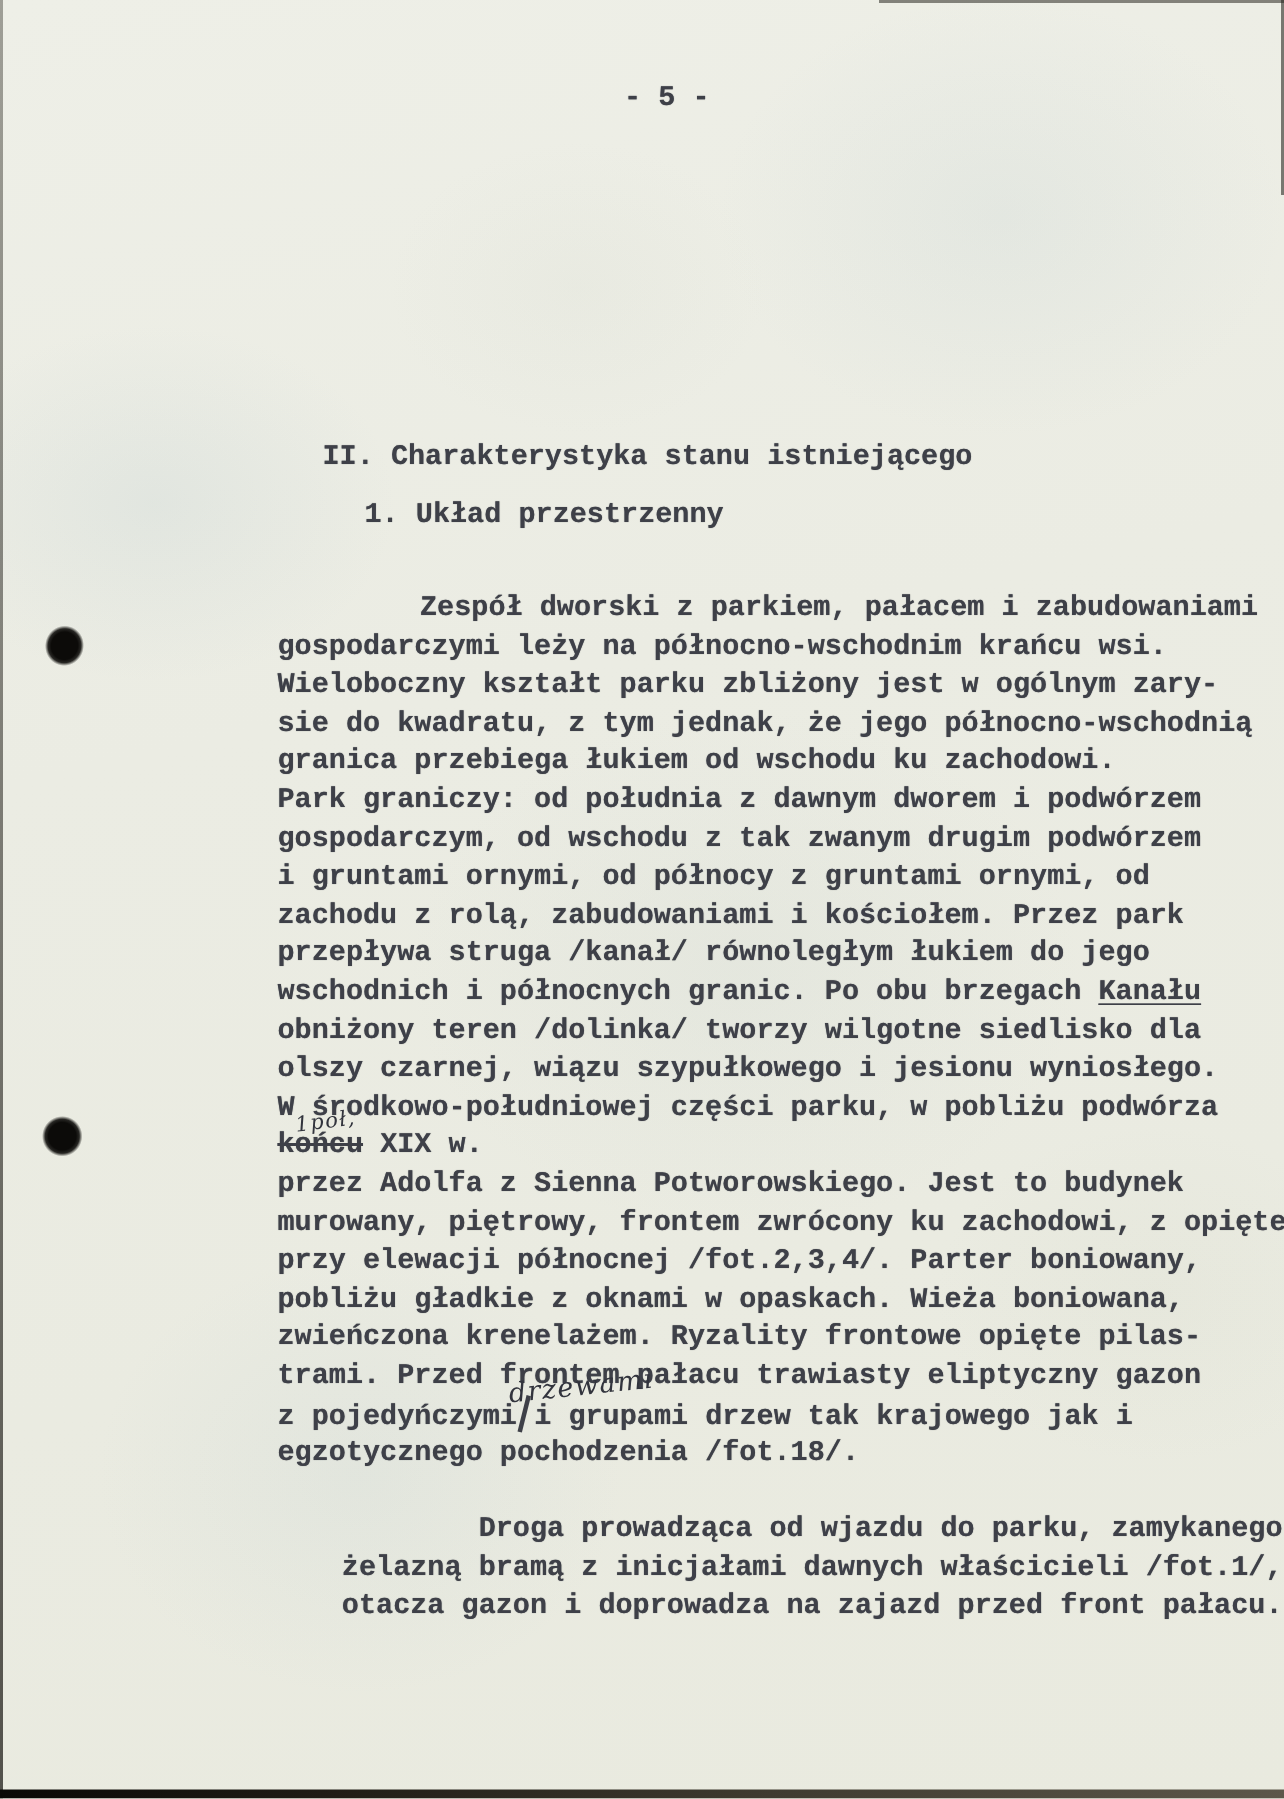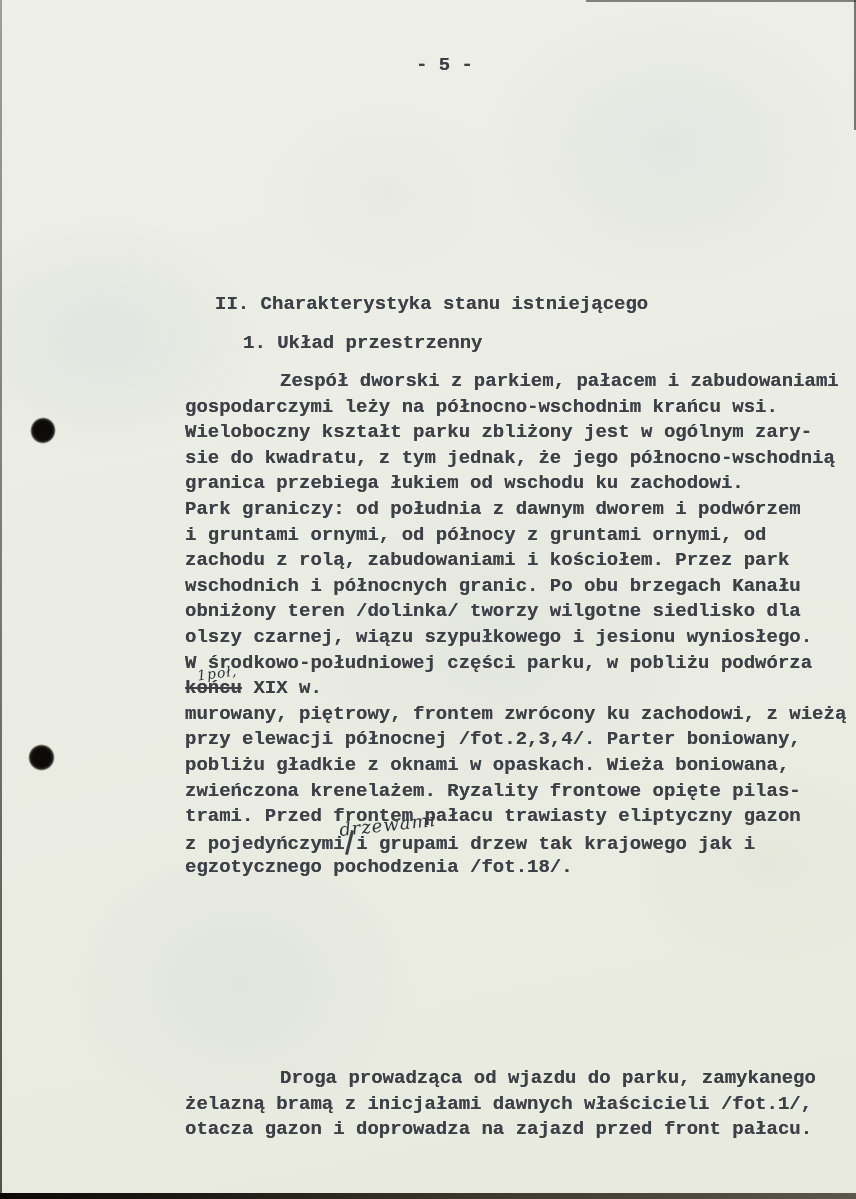--- a/index.html
+++ b/index.html
@@ -29,25 +29,25 @@
     color: #3e4048;
     font-size: 19px;
     font-weight: 700;
     letter-spacing: 0px;
     text-shadow: 0 0 0.6px rgba(62,64,72,0.75);
   }
   .pagenum   { position: absolute; top: 54px;  left: 416px; white-space: pre; }
   .heading   { position: absolute; top: 293px; left: 215px; white-space: pre; text-align: center; }
   .subheading{ position: absolute; top: 332px; left: 243px; white-space: pre; }
   .para  { position: absolute; left: 185px; width: 670px; }
-  .para1 { top: 369px; }
-  .para2 { top: 1066px; }
+  .para1 { top: 393px; }
+  .para2 { top: 1007px; text-align: right; }
   .tl { white-space: pre; height: 25.6px; line-height: 25.6px; }
   .tl.indent { padding-left: 95px; }
-  .u { text-underline-offset: 3px; }
+  .u { text-decoration: underline; text-underline-offset: 3px; }
   .strikewrap { position: relative; }
   .struck { text-decoration: line-through; text-decoration-thickness: 2px; text-align: center; }
   
   .hw {
     font-family: "DejaVu Serif", serif;
     font-style: italic;
     font-weight: 400;
     color: #32343d;
     text-shadow: none;
     letter-spacing: 1px;
@@ -101,28 +101,31 @@
   <div class="heading tw">II. Charakterystyka stanu istniejącego</div>
   <div class="subheading tw">1. Układ przestrzenny</div>
 
   <div class="para para1 tw">
     <div class="tl indent">Zespół dworski z parkiem, pałacem i zabudowaniami</div>
     <div class="tl">gospodarczymi leży na północno-wschodnim krańcu wsi.</div>
     <div class="tl">Wieloboczny kształt parku zbliżony jest w ogólnym zary-</div>
     <div class="tl">sie do kwadratu, z tym jednak, że jego północno-wschodnią</div>
     <div class="tl">granica przebiega łukiem od wschodu ku zachodowi.</div>
     <div class="tl">Park graniczy: od południa z dawnym dworem i podwórzem</div>
+    <div class="tl">gospodarczym, od wschodu z tak zwanym drugim podwórzem</div>
     <div class="tl">i gruntami ornymi, od północy z gruntami ornymi, od</div>
     <div class="tl">zachodu z rolą, zabudowaniami i kościołem. Przez park</div>
+    <div class="tl">przepływa struga /kanał/ równoległym łukiem do jego</div>
     <div class="tl"><span>wschodnich i północnych granic. Po obu brzegach </span><span class="u">Kanału</span></div>
     <div class="tl">obniżony teren /dolinka/ tworzy wilgotne siedlisko dla</div>
     <div class="tl">olszy czarnej, wiązu szypułkowego i jesionu wyniosłego.</div>
     <div class="tl">W środkowo-południowej części parku, w pobliżu podwórza</div>
     <div class="tl"><span class="strikewrap"><span class="hw hwdate">1poł,</span><span class="struck">końcu</span></span><span> XIX w.</span></div>
-    <div class="tl">murowany, piętrowy, frontem zwrócony ku zachodowi, z wieżą</div>
+    <div class="tl">przez Adolfa z Sienna Potworowskiego. Jest to budynek</div>
+    <div class="tl">murowany, piętrowy, frontem zwrócony ku zachodowi, z opięte</div>
     <div class="tl">przy elewacji północnej /fot.2,3,4/. Parter boniowany,</div>
     <div class="tl">pobliżu gładkie z oknami w opaskach. Wieża boniowana,</div>
     <div class="tl">zwieńczona krenelażem. Ryzality frontowe opięte pilas-</div>
     <div class="tl">trami. Przed frontem pałacu trawiasty eliptyczny gazon</div>
     <div class="tl"><span>z pojedyńczymi</span><span class="caretwrap"><span class="hw hwins">drzewami</span><span class="caret"></span></span><span>i grupami drzew tak krajowego jak i</span></div>
     <div class="tl">egzotycznego pochodzenia /fot.18/.</div>
   </div>
 
   <div class="para para2 tw">
     <div class="tl indent">Droga prowadząca od wjazdu do parku, zamykanego</div>

